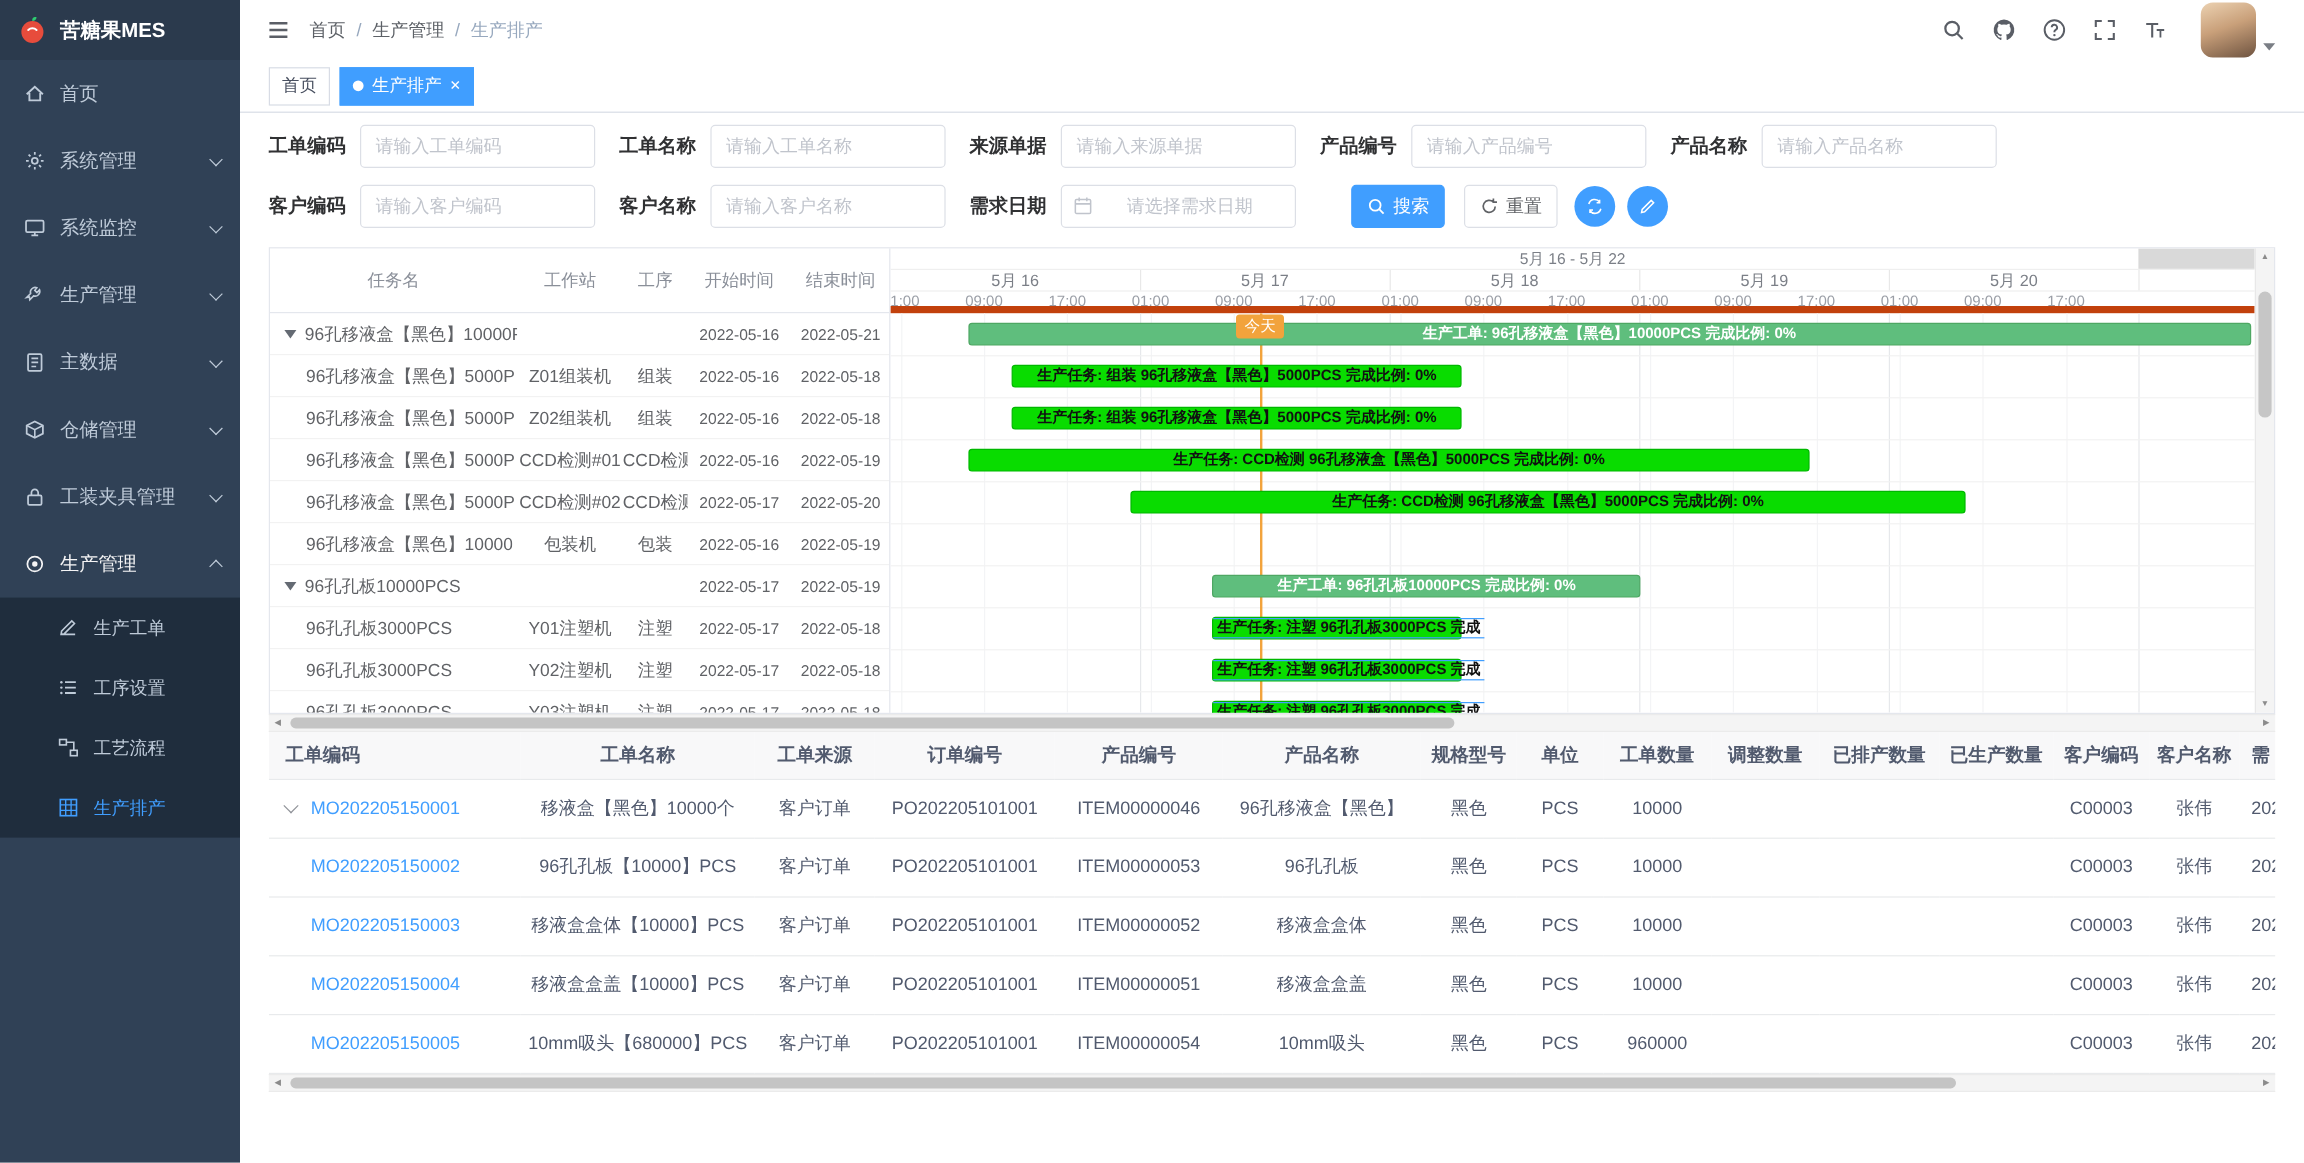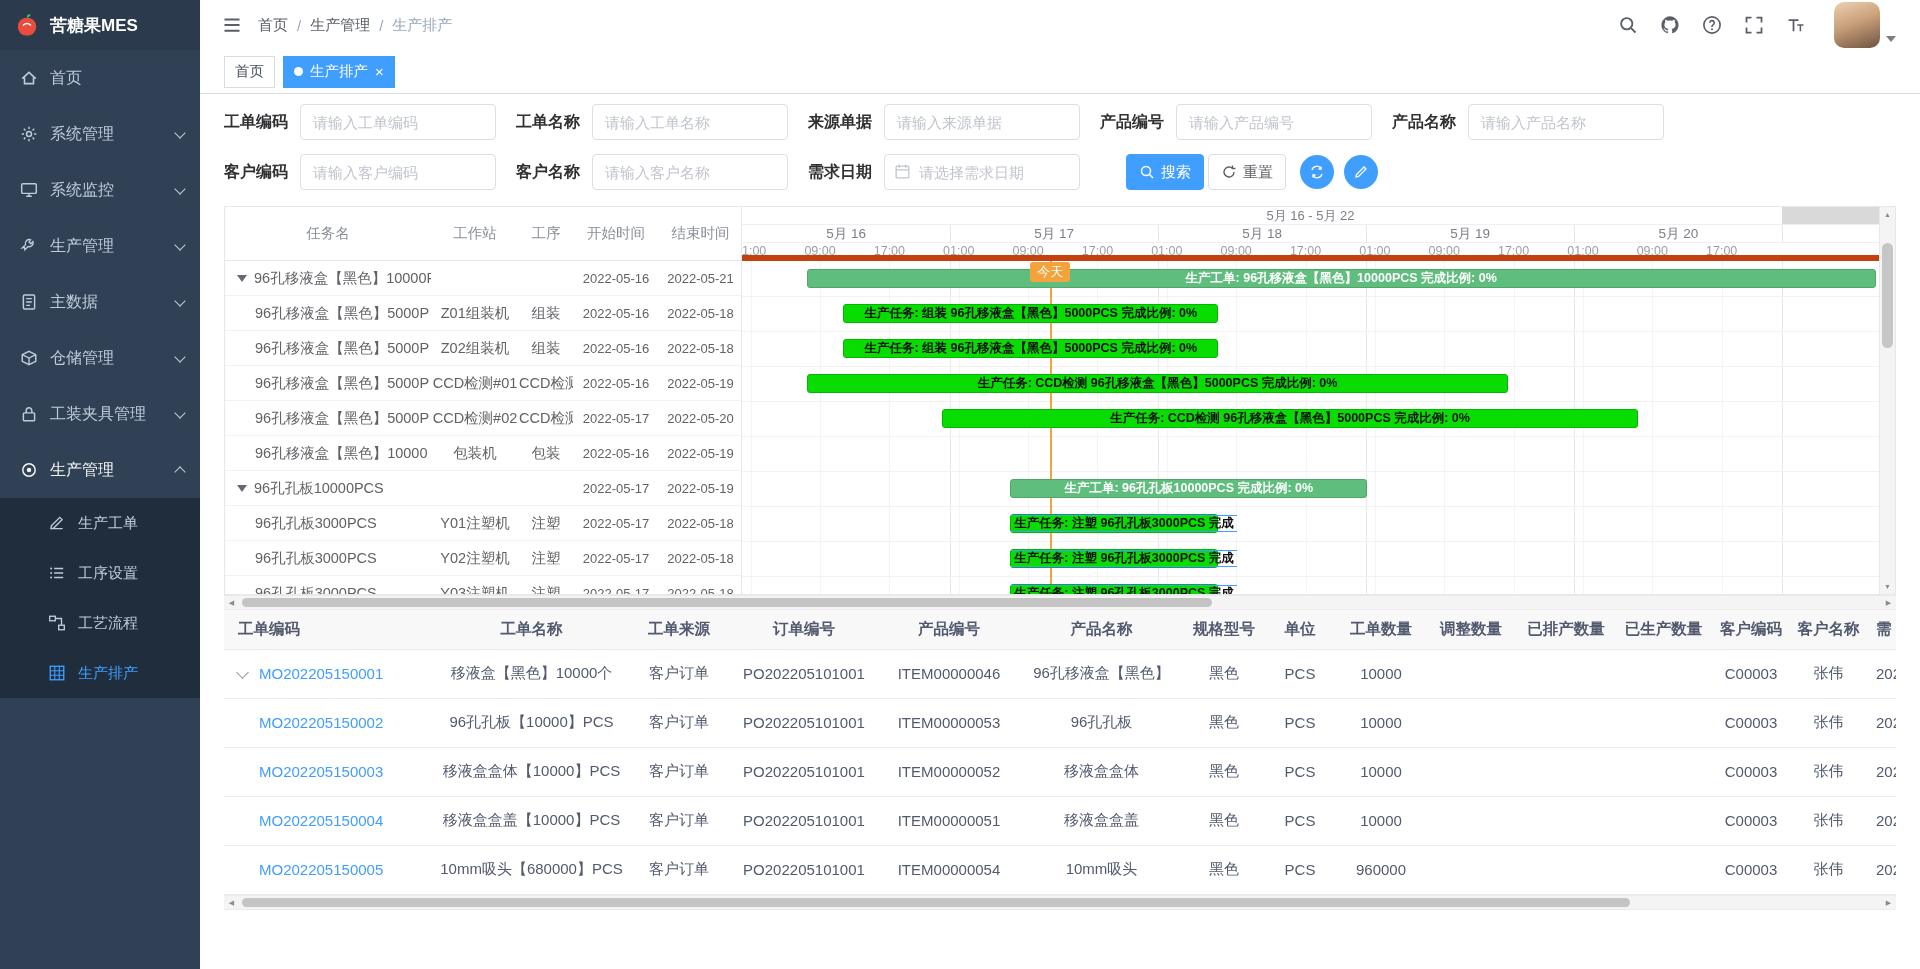--- a/index.html
+++ b/index.html
@@ -47,24 +47,24 @@
 
 .content{flex:1;padding:10px 24px 0;overflow:hidden}
 .filter-row{display:flex;align-items:center;margin-bottom:14px}
 .filter-row:nth-of-type(2){margin-bottom:16px}
 .fields-slot{display:flex;align-items:center}
 .ffield{display:flex;align-items:center;margin-right:20px}
 .ffield label{font-size:16px;font-weight:bold;color:#303133;margin-right:12px;white-space:nowrap}
 .inp{position:relative;display:inline-block}
 .ffield input{width:196px;height:36px;border:1px solid #dcdfe6;border-radius:4px;padding:0 12px;font-size:15px;color:#606266;outline:none;font-family:inherit}
 .ffield input::placeholder{color:#c0c4cc}
-.inp.date-wrap input{padding-left:34px}
+.inp.date-wrap input{padding-left:54px}
 .btn{height:36px;border-radius:4px;font-size:15px;display:inline-flex;align-items:center;gap:6px;padding:0 12px;cursor:pointer;border:1px solid #dcdfe6;background:#fff;color:#606266;font-family:inherit}
 .btn.primary{background:var(--accent);border-color:var(--accent);color:#fff;margin-left:26px}
-.btn.plain{margin-left:4px}
+.btn.plain{margin-left:16px}
 .btn-circle{width:34px;height:34px;border-radius:50%;background:var(--accent);color:#fff;display:inline-flex;align-items:center;justify-content:center;cursor:pointer}
 .btn-circle.first{margin-left:14px}
 .btn-circle.second{margin-left:10px}
 
 .gantt{display:flex;border:1px solid #e4e7ed;height:389px;position:relative;background:#fff}
 .g-left{width:517px;flex:0 0 517px;border-right:1px solid #e4e7ed;overflow:hidden}
 .gl-header{height:54px;display:flex;align-items:center;border-bottom:1px solid #e4e7ed;color:#8a8f99;font-size:14.5px}
 .glc{text-align:center;overflow:hidden;white-space:nowrap;flex:0 0 auto}
 .gl-body{height:333px;overflow:hidden}
 .gl-row{height:35px;display:flex;align-items:center;border-bottom:1px solid #f2f2f2;font-size:14.5px;color:#606266;cursor:pointer}

